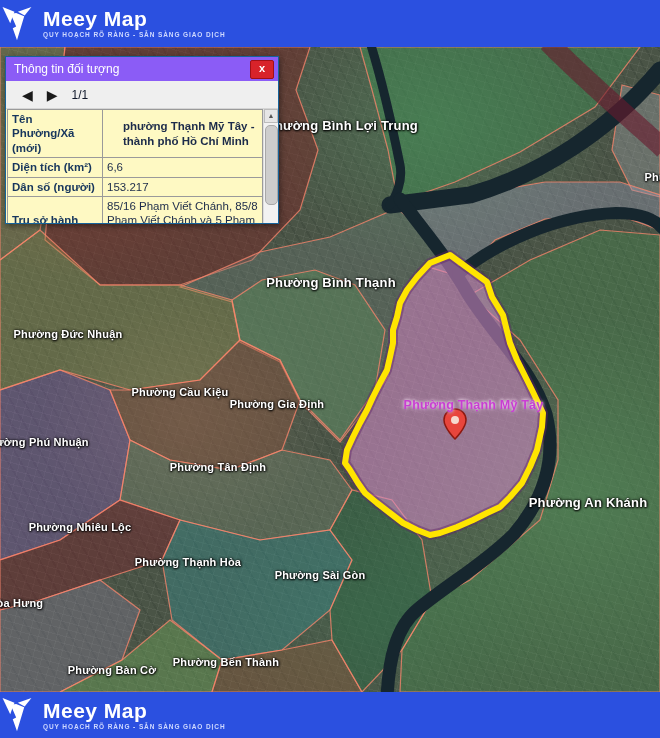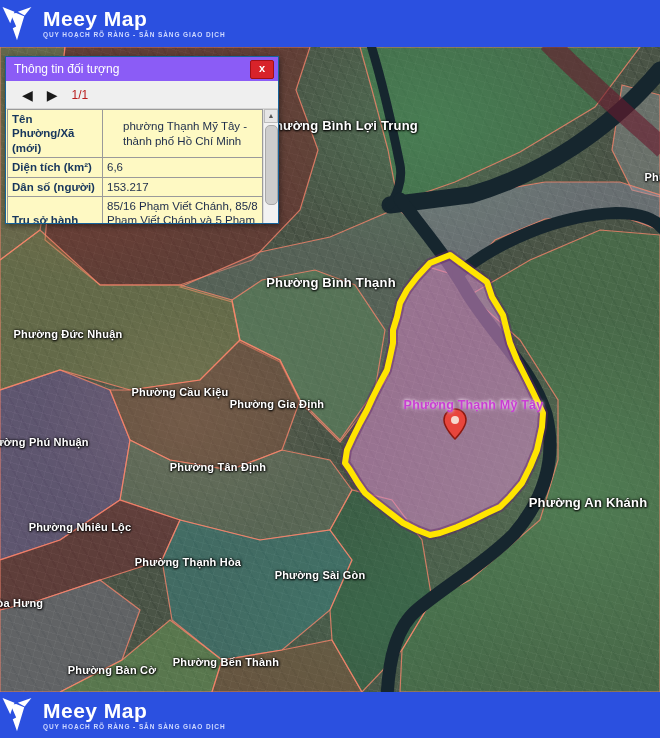--- a/index.html
+++ b/index.html
@@ -39,27 +39,27 @@
 
   
   #panel{position:absolute;left:5px;top:56px;width:272px;z-index:40;background:#fff;
     border:1px solid #15639b;box-shadow:1px 2px 6px rgba(0,0,0,.45);}
   .panel-head{height:24px;background:#8b5cf6;display:flex;align-items:center;justify-content:space-between;padding:0 4px 0 8px;}
   .panel-title{color:#fff;font-size:12px;}
   .panel-close{width:22px;height:17px;background:#d8232a;border:1px solid #a01016;border-radius:2px;
     color:#fff;font-size:11px;font-weight:bold;line-height:15px;text-align:center;cursor:pointer;}
   .pager{height:27px;background:#efefef;display:flex;align-items:center;gap:14px;padding-left:16px;border-bottom:1px solid #d5d5d5;}
   .pg-arrow{font-size:14px;color:#1a1a1a;cursor:pointer;line-height:1;}
-  .pg-count{font-size:12px;color:#b91c1c;}
+  .pg-count{font-size:12px;color:#0f172a;}
   .tbl-wrap{position:relative;height:114px;overflow:hidden;background:#fef9c3;}
   table.info{border-collapse:collapse;width:256px;margin-left:1px;font-size:11.5px;table-layout:fixed;}
   table.info td{border:1px solid #9a9a9a;padding:2px 4px;vertical-align:middle;line-height:1.25;}
   td.lbl{width:86px;font-weight:bold;color:#17365d;}
   td.val{color:#1c2b4a;}
-  td.val.strong{font-weight:normal;padding-left:20px;}
+  td.val.strong{font-weight:bold;padding-left:20px;}
   
   .sbar{position:absolute;right:0;top:0;width:14px;height:137px;background:#f2f2f2;border-left:1px solid #ddd;}
   .sbtn{position:absolute;left:0;width:14px;height:14px;background:#e6e6e6;border:1px solid #bbb;box-sizing:border-box;
     font-size:7px;color:#555;text-align:center;line-height:12px;cursor:pointer;}
   .sbtn.up{top:0;} .sbtn.down{bottom:0;}
   .sthumb{position:absolute;left:1px;top:16px;width:11px;height:78px;background:#cdcdcd;border:1px solid #a8a8a8;border-radius:5px;cursor:pointer;}
 </style>
 </head>
 <body>
 

